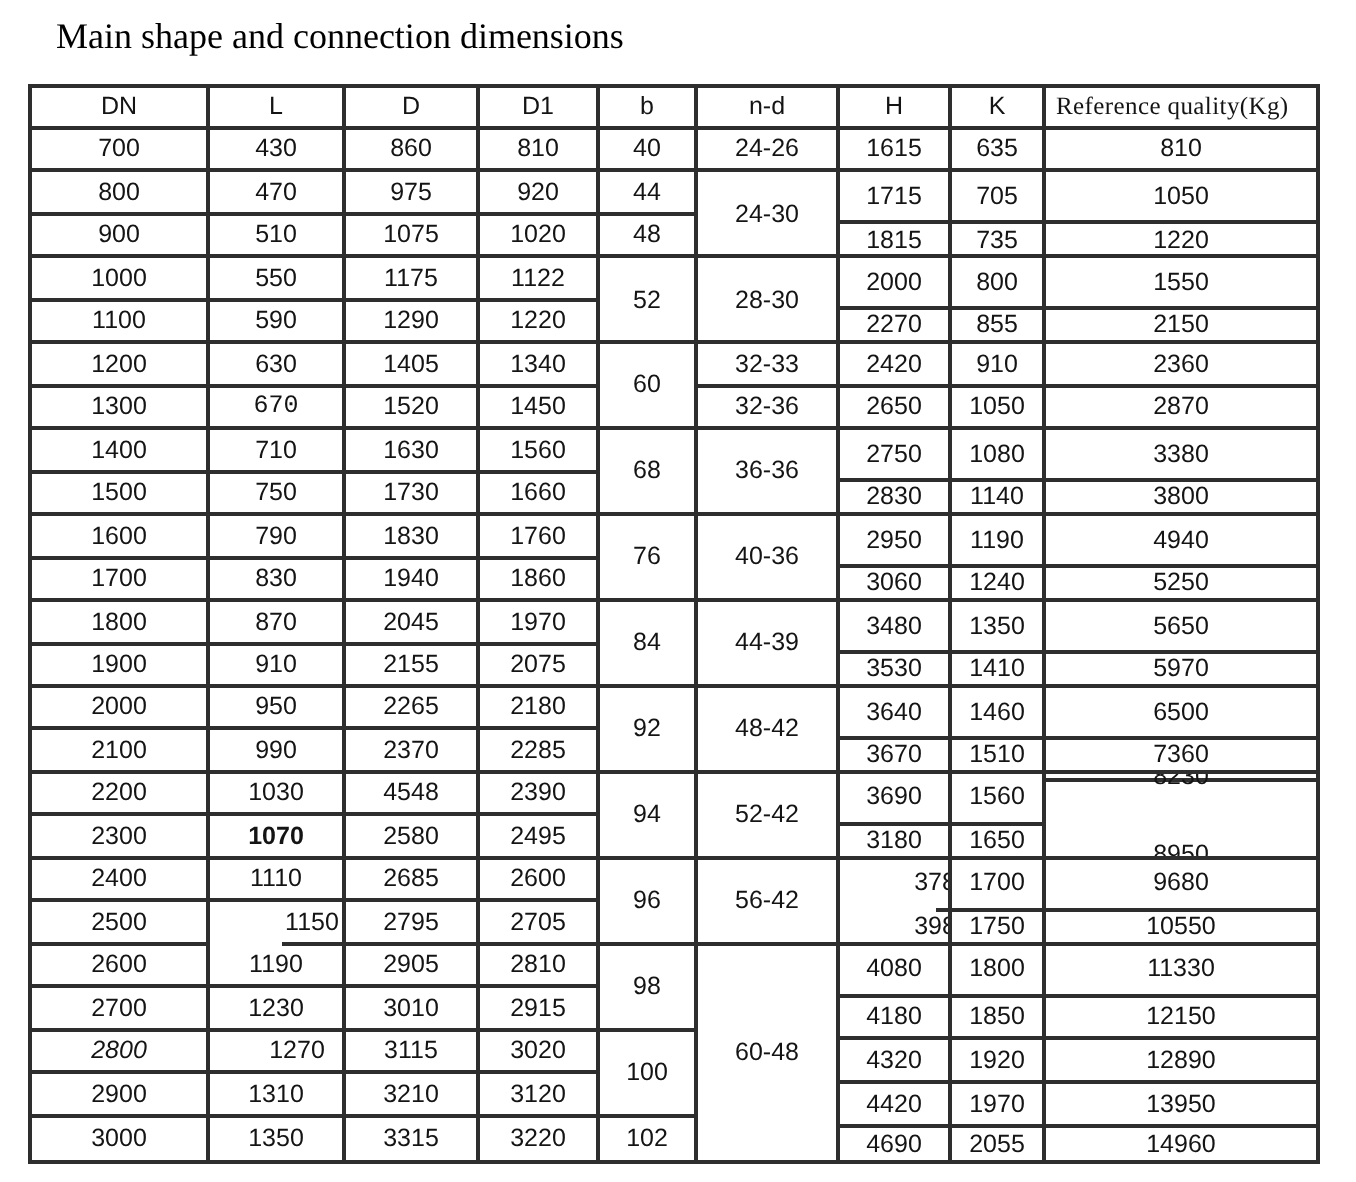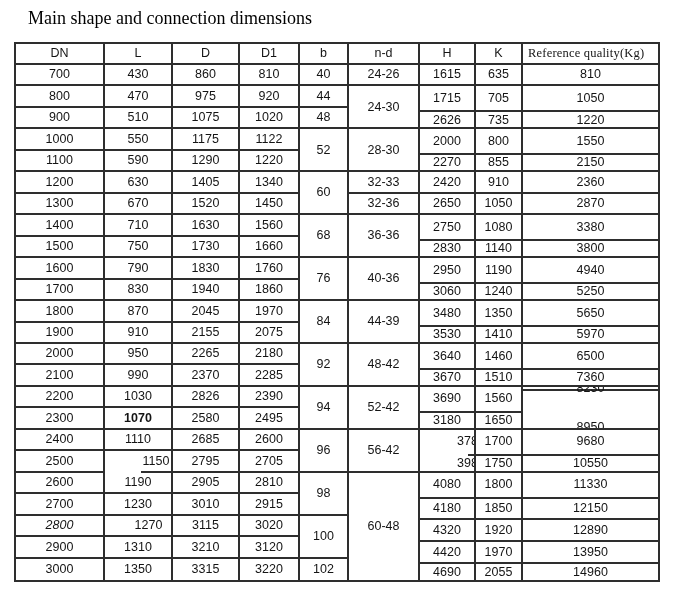--- a/index.html
+++ b/index.html
@@ -106,21 +106,21 @@
     <div class="cell" style="grid-area: 5 / 4;">1122</div>
     <div class="cell" style="grid-area: 6 / 1;">1100</div>
     <div class="cell" style="grid-area: 6 / 2;">590</div>
     <div class="cell" style="grid-area: 6 / 3;">1290</div>
     <div class="cell" style="grid-area: 6 / 4;">1220</div>
     <div class="cell" style="grid-area: 7 / 1;">1200</div>
     <div class="cell" style="grid-area: 7 / 2;">630</div>
     <div class="cell" style="grid-area: 7 / 3;">1405</div>
     <div class="cell" style="grid-area: 7 / 4;">1340</div>
     <div class="cell" style="grid-area: 8 / 1;">1300</div>
-    <div class="cell" style="grid-area: 8 / 2;">670</div>
+    <div class="cell" style="grid-area: 8 / 2; font-family: Liberation Mono, monospace;">670</div>
     <div class="cell" style="grid-area: 8 / 3;">1520</div>
     <div class="cell" style="grid-area: 8 / 4;">1450</div>
     <div class="cell" style="grid-area: 9 / 1;">1400</div>
     <div class="cell" style="grid-area: 9 / 2;">710</div>
     <div class="cell" style="grid-area: 9 / 3;">1630</div>
     <div class="cell" style="grid-area: 9 / 4;">1560</div>
     <div class="cell" style="grid-area: 10 / 1;">1500</div>
     <div class="cell" style="grid-area: 10 / 2;">750</div>
     <div class="cell" style="grid-area: 10 / 3;">1730</div>
     <div class="cell" style="grid-area: 10 / 4;">1660</div>
@@ -143,21 +143,21 @@
     <div class="cell" style="grid-area: 15 / 1;">2000</div>
     <div class="cell" style="grid-area: 15 / 2;">950</div>
     <div class="cell" style="grid-area: 15 / 3;">2265</div>
     <div class="cell" style="grid-area: 15 / 4;">2180</div>
     <div class="cell" style="grid-area: 16 / 1;">2100</div>
     <div class="cell" style="grid-area: 16 / 2;">990</div>
     <div class="cell" style="grid-area: 16 / 3;">2370</div>
     <div class="cell" style="grid-area: 16 / 4;">2285</div>
     <div class="cell" style="grid-area: 17 / 1;">2200</div>
     <div class="cell" style="grid-area: 17 / 2;">1030</div>
-    <div class="cell" style="grid-area: 17 / 3;">2826</div>
+    <div class="cell" style="grid-area: 17 / 3;">4548</div>
     <div class="cell" style="grid-area: 17 / 4;">2390</div>
     <div class="cell" style="grid-area: 18 / 1;">2300</div>
     <div class="cell" style="grid-area: 18 / 2; font-weight: bold;">1070</div>
     <div class="cell" style="grid-area: 18 / 3;">2580</div>
     <div class="cell" style="grid-area: 18 / 4;">2495</div>
     <div class="cell" style="grid-area: 19 / 1;">2400</div>
     <div class="cell" style="grid-area: 19 / 2;">1110</div>
     <div class="cell" style="grid-area: 19 / 3;">2685</div>
     <div class="cell" style="grid-area: 19 / 4;">2600</div>
     <div class="cell" style="grid-area: 20 / 1;">2500</div>
@@ -198,21 +198,21 @@
     <div class="cell" style="grid-area: 21 / 5 / span 2;">98</div>
     <div class="cell" style="grid-area: 23 / 5 / span 2;">100</div>
     <div class="cell no-b" style="grid-area: 25 / 5;">102</div>
     <div class="cell" style="grid-area: 2 / 6;">24-26</div>
     <div class="cell" style="grid-area: 2 / 7;">1615</div>
     <div class="cell" style="grid-area: 2 / 8;">635</div>
     <div class="cell no-r" style="grid-area: 2 / 9;">810</div>
     <div class="cell" style="grid-area: 3 / 6 / span 2;">24-30</div>
     <div class="cell split" style="grid-area: 3 / 7 / span 2;">
       <div class="sub" style="flex: 1.22 1 0%;">1715</div>
-      <div class="sub" style="flex: 0.78 1 0%;">2626</div>
+      <div class="sub" style="flex: 0.78 1 0%;">1815</div>
     </div>
     <div class="cell split" style="grid-area: 3 / 8 / span 2;">
       <div class="sub" style="flex: 1.22 1 0%;">705</div>
       <div class="sub" style="flex: 0.78 1 0%;">735</div>
     </div>
     <div class="cell split no-r" style="grid-area: 3 / 9 / span 2;">
       <div class="sub" style="flex: 1.22 1 0%;">1050</div>
       <div class="sub" style="flex: 0.78 1 0%;">1220</div>
     </div>
     <div class="cell" style="grid-area: 5 / 6 / span 2;">28-30</div>

